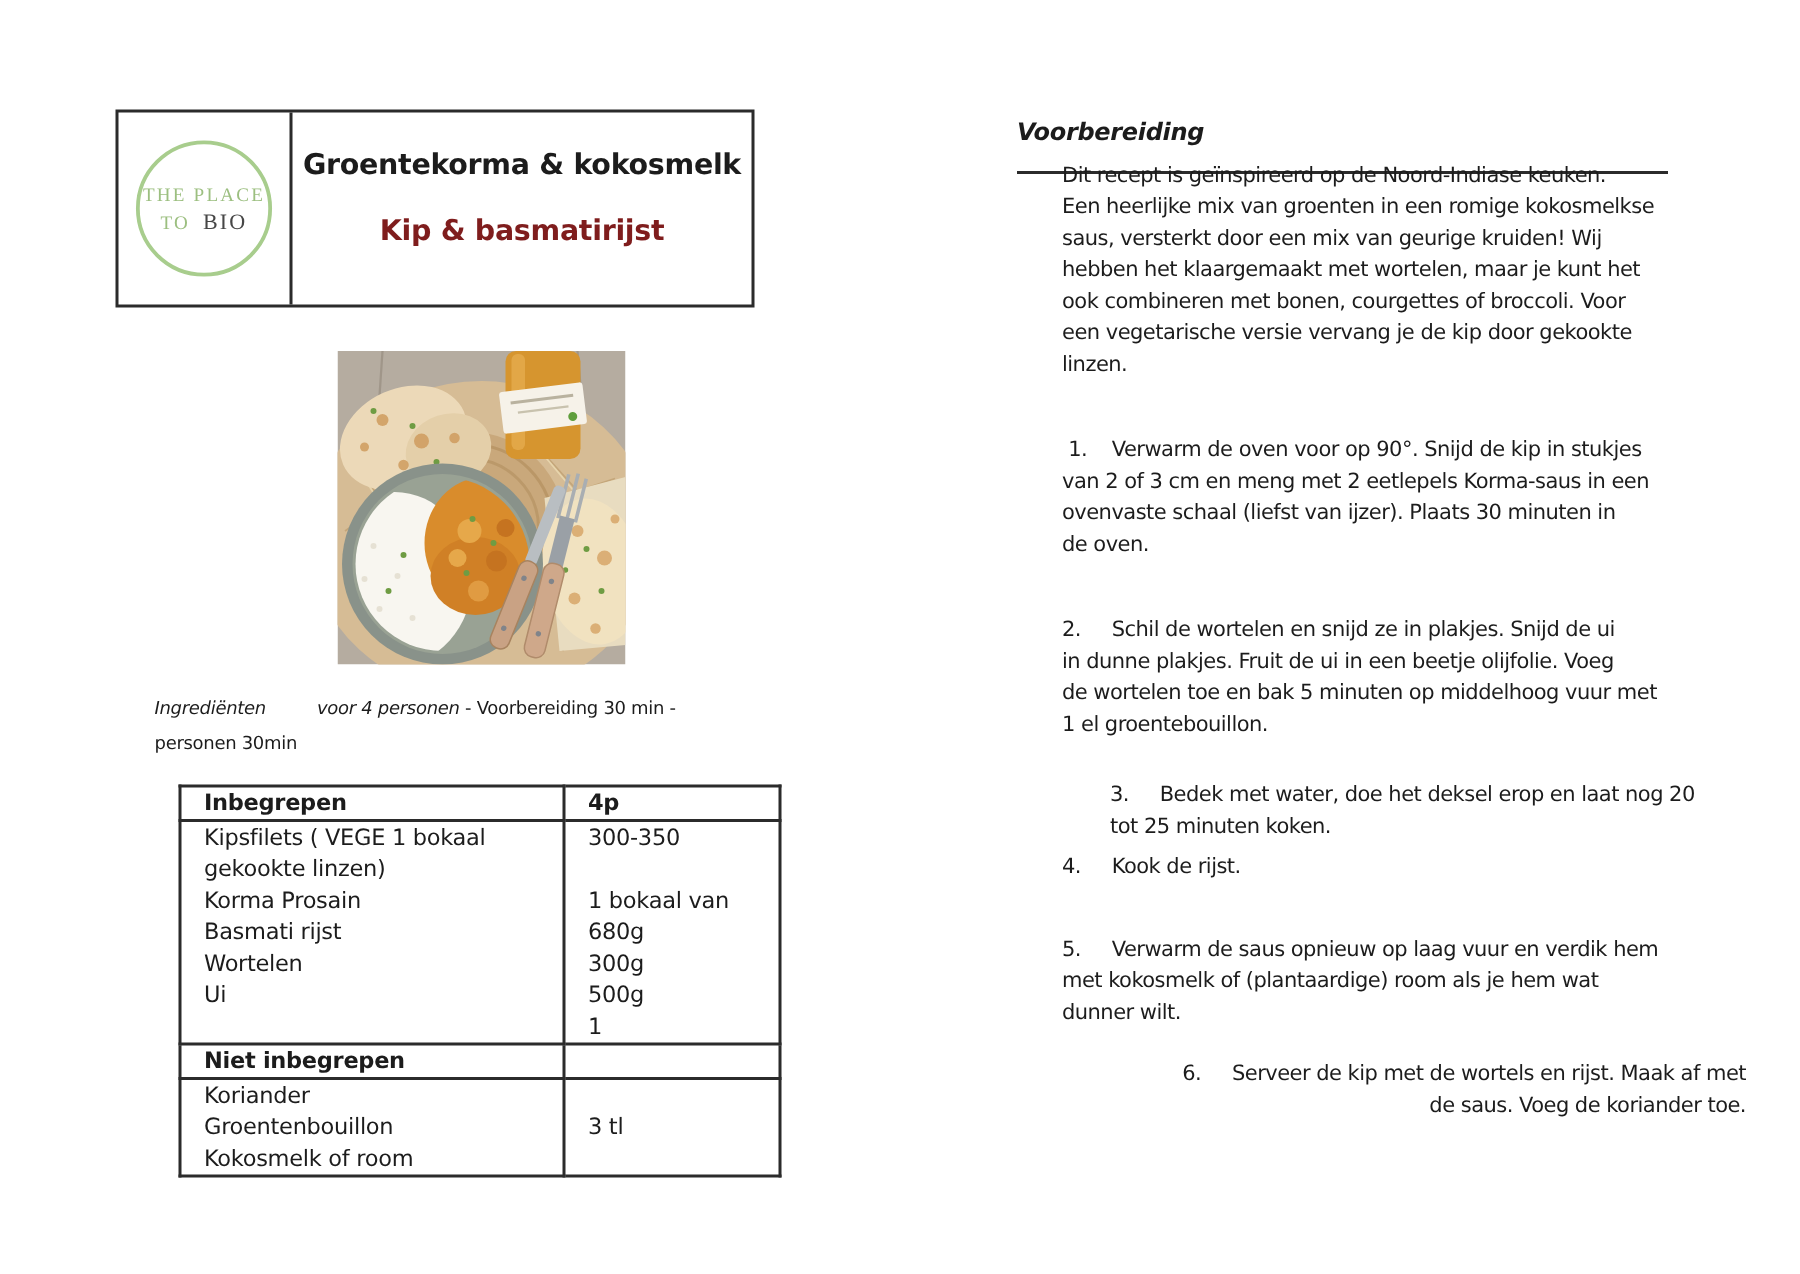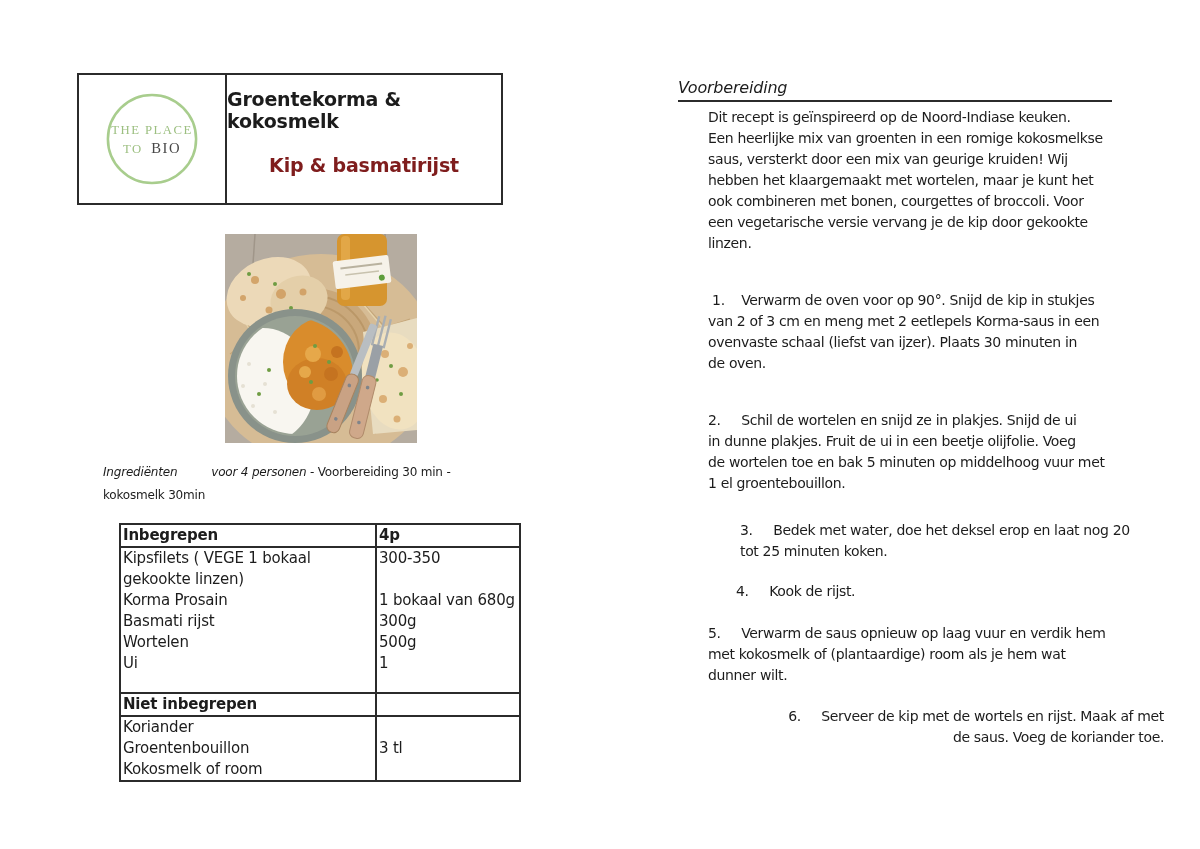--- a/index.html
+++ b/index.html
@@ -12,21 +12,21 @@
     overflow:hidden;
   }
   .page { position:absolute; inset:0; background:#ffffff; }
 
   
   .header-box {
     position:absolute; left:77px; top:73px; width:426px; height:132px;
     border:2px solid #2b2b2b; display:flex; background:#fff;
   }
   .logo-cell {
-    width:148px; border-right:2px solid #2b2b2b;
+    width:116px; border-right:2px solid #2b2b2b;
     display:flex; align-items:center; justify-content:center;
   }
   .title-cell {
     flex:1; display:flex; flex-direction:column; align-items:center;
     justify-content:center; padding-bottom:14px; gap:22px;
   }
   .title1 { font-size:19px; font-weight:bold; letter-spacing:-0.2px; }
   .title2 { font-size:19px; font-weight:bold; color:#7f1d1d; letter-spacing:-0.2px; }
 
   .logo-svg text {
@@ -47,32 +47,32 @@
   .ing-line .it { font-style:italic; }
   .ing-gap { display:inline-block; width:34px; }
 
   
   .ing-table {
     position:absolute; left:119px; top:523px; width:400px;
     border-collapse:collapse; font-size:15px; letter-spacing:-0.2px;
     table-layout:fixed;
   }
   .ing-table td {
-    border:2px solid #2b2b2b; padding:0 2px; vertical-align:top;
+    border:2px solid #2b2b2b; padding:0 15px; vertical-align:top;
     line-height:21px; white-space:pre-wrap;
   }
   .ing-table tr.hdr td { font-weight:bold; height:22px; }
   .ing-table tr.body1 td { height:146px; }
   .ing-table tr.body2 td { height:63px; }
 
   
   .prep-heading {
     position:absolute; left:678px; top:78px; width:434px;
-    font-size:16px; font-style:italic; font-weight:normal; letter-spacing:-0.2px;
-    padding-bottom:3px; border-bottom:2px solid #2b2b2b;
+    font-size:16px; font-style:italic; font-weight:bold; letter-spacing:-0.2px;
+    padding-bottom:17px; border-bottom:2px solid #2b2b2b;
   }
   .para {
     position:absolute; left:708px; width:456px;
     font-size:14px; line-height:21px; letter-spacing:-0.35px;
     white-space:pre-wrap;
   }
 </style>
 </head>
 <body>
 
@@ -211,21 +211,21 @@
       <rect x="121" y="86" width="8" height="56" rx="3" fill="#b9bec2"></rect>
       <rect x="119" y="140" width="13" height="62" rx="6" fill="#c9a284" stroke="#a8835f" stroke-width="1"></rect>
       <circle cx="125" cy="152" r="1.8" fill="#80848a"></circle>
         <circle cx="125" cy="188" r="1.8" fill="#80848a"></circle>
     </g>
   </svg>
 
   <div class="ing-line">
     <span class="it">Ingrediënten</span><span class="ing-gap"></span><span class="it">voor 4 personen</span>
     <span>- Voorbereiding 30 min -</span><br>
-    <span>kokosmelk 30min</span>
+    <span>personen 30min</span>
   </div>
 
   <table class="ing-table">
     <colgroup>
         <col style="width:256px">
         <col style="width:144px">
       </colgroup>
     <tbody>
         <tr class="hdr">
       <td>Inbegrepen</td>
@@ -271,20 +271,20 @@
   <div class="para" style="top:290px;"> 1.    Verwarm de oven voor op 90°. Snijd de kip in stukjes
 van 2 of 3 cm en meng met 2 eetlepels Korma-saus in een
 ovenvaste schaal (liefst van ijzer). Plaats 30 minuten in
 de oven.</div>
   <div class="para" style="top:410px;">2.     Schil de wortelen en snijd ze in plakjes. Snijd de ui
 in dunne plakjes. Fruit de ui in een beetje olijfolie. Voeg
 de wortelen toe en bak 5 minuten op middelhoog vuur met
 1 el groentebouillon.</div>
   <div class="para" style="top:520px;margin-left:32px;">3.     Bedek met water, doe het deksel erop en laat nog 20
 tot 25 minuten koken.</div>
-  <div class="para" style="top:581px;margin-left:28px;">4.     Kook de rijst.</div>
+  <div class="para" style="top:568px;">4.     Kook de rijst.</div>
   <div class="para" style="top:623px;">5.     Verwarm de saus opnieuw op laag vuur en verdik hem
 met kokosmelk of (plantaardige) room als je hem wat
 dunner wilt.</div>
   <div class="para" style="top:706px;text-align:right;">6.     Serveer de kip met de wortels en rijst. Maak af met
 de saus. Voeg de koriander toe.</div>
 
 </div>
 
 </body></html>

